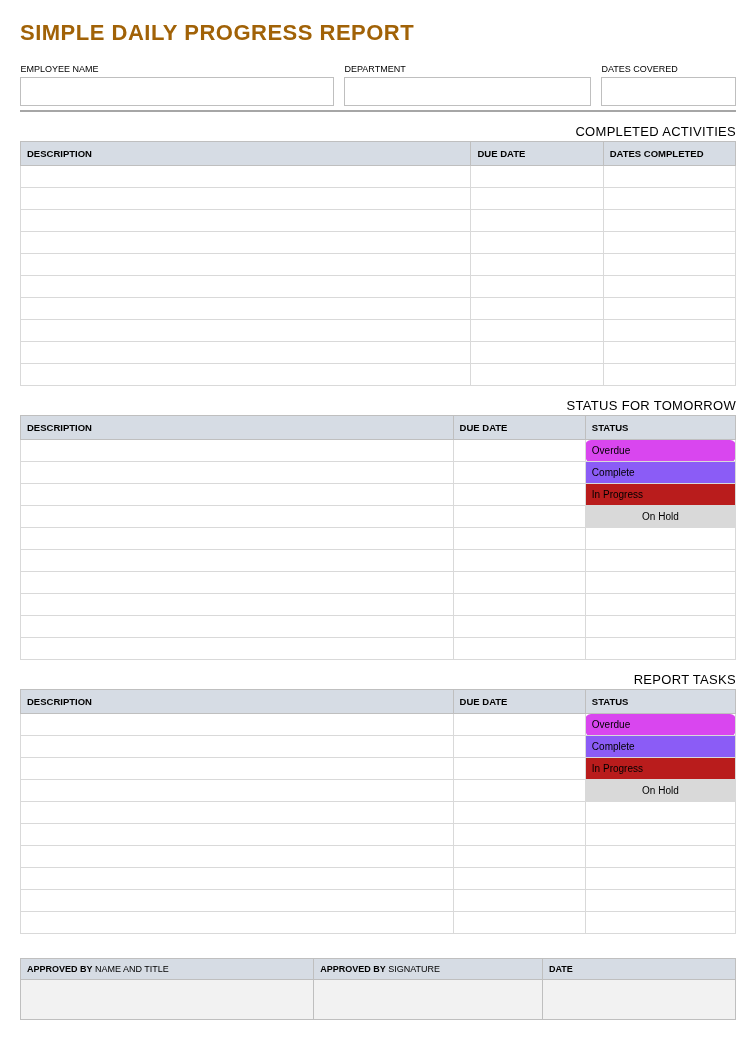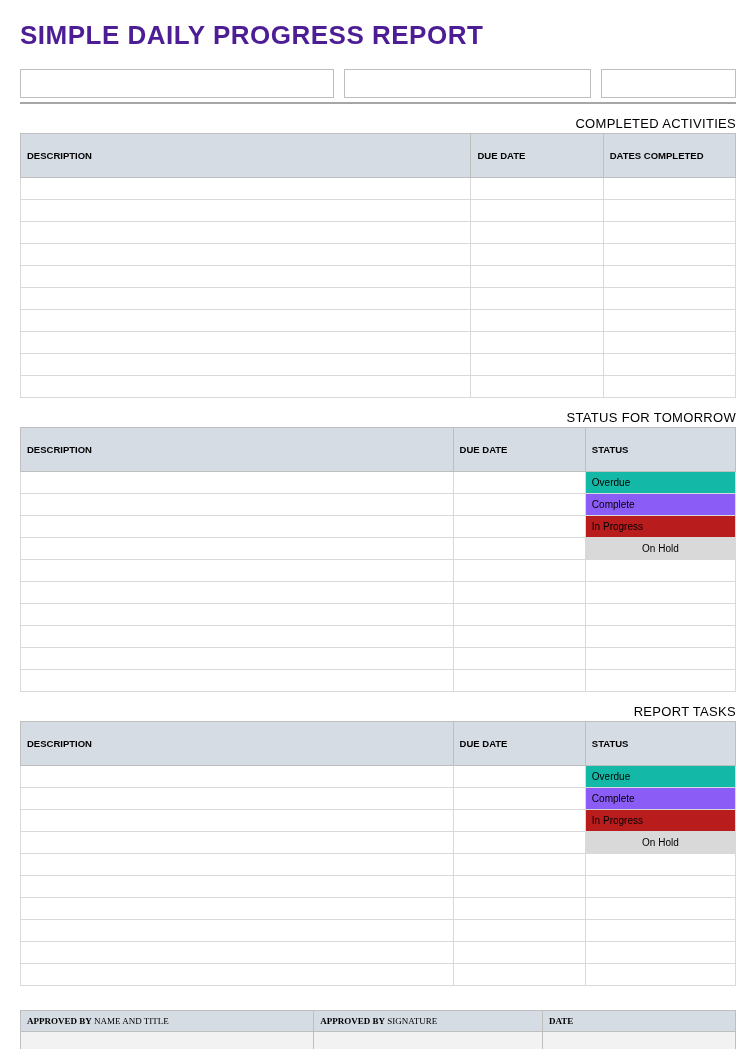--- a/index.html
+++ b/index.html
@@ -6,24 +6,24 @@
   body {
     margin: 0;
     padding: 20px;
     font-family: "Century Gothic", "Futura", "Trebuchet MS", Arial, sans-serif;
     color: #000;
     width: 756px;
     background: #fff;
   }
   h1.title {
     margin: 0 0 18px 0;
-    font-size: 26px;
+    font-size: 22px;
     font-weight: bold;
     letter-spacing: 0.5px;
-    color: #4c1d95;
+    color: #a16207;
   }
   h2.section {
     margin: 12px 0 2px 0;
     font-size: 13px;
     font-weight: normal;
     letter-spacing: 0.3px;
     text-align: right;
   }
 
   
@@ -56,43 +56,42 @@
     width: 100%;
     border-collapse: collapse;
     table-layout: fixed;
   }
   table.grid th {
     background: #d6dce4;
     border: 1px solid #bfbfbf;
     font-size: 9.5px;
     font-weight: bold;
     text-align: left;
-    padding: 16px 6px;
+    padding: 6px 6px;
     height: 24px;
   }
   table.grid td {
     border: 1px solid #d9d9d9;
     height: 22px;
     font-size: 10px;
     padding: 3px 6px;
     vertical-align: middle;
   }
 
   
-  .status-overdue    { background: #14b8a6; }
+  .status-overdue    { background: #d946ef; border-radius: 6px; }
   .status-complete   { background: #8b5cf6; }
   .status-inprogress { background: #b91c1c; }
   .status-onhold     { background: #d9d9d9; text-align: center; }
 
   
   table.approve {
     width: 100%;
     border-collapse: collapse;
     margin-top: 24px;
-    font-family: Liberation Serif, serif;
   }
   table.approve th {
     background: #d6dce4;
     border: 1px solid #bfbfbf;
     font-size: 9px;
     font-weight: normal;
     text-align: left;
     padding: 5px 6px;
   }
   table.approve th b { font-weight: bold; }
@@ -125,20 +124,27 @@
 
 <table class="info">
   <colgroup>
     <col class="col-info1">
       <col style="width:10px">
       <col class="col-info2">
       <col style="width:10px">
       <col class="col-info3">
   </colgroup>
   <tbody>
+      <tr>
+    <th>EMPLOYEE NAME</th>
+    <th></th>
+    <th>DEPARTMENT</th>
+    <th></th>
+    <th>DATES COVERED</th>
+  </tr>
   <tr>
     <td></td>
     <td class="spacer"></td>
     <td></td>
     <td class="spacer"></td>
     <td></td>
   </tr>
 </tbody>
   </table>
 <div class="info-underline"></div>

